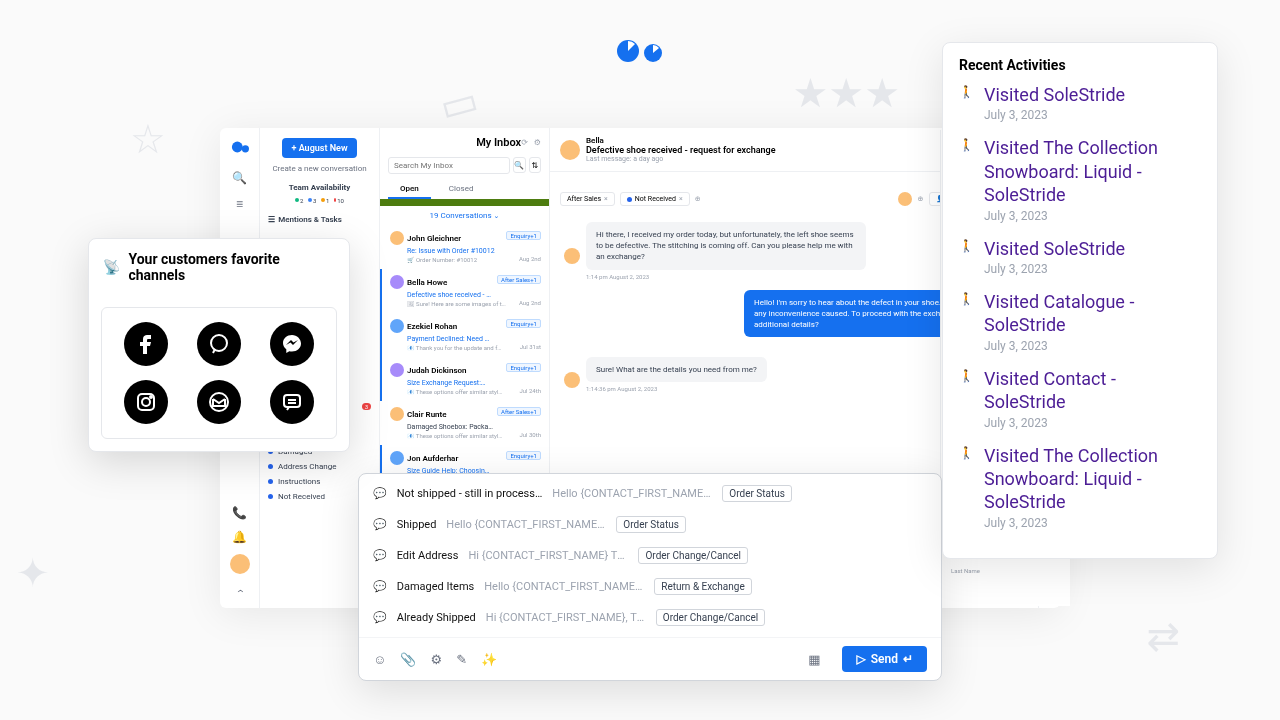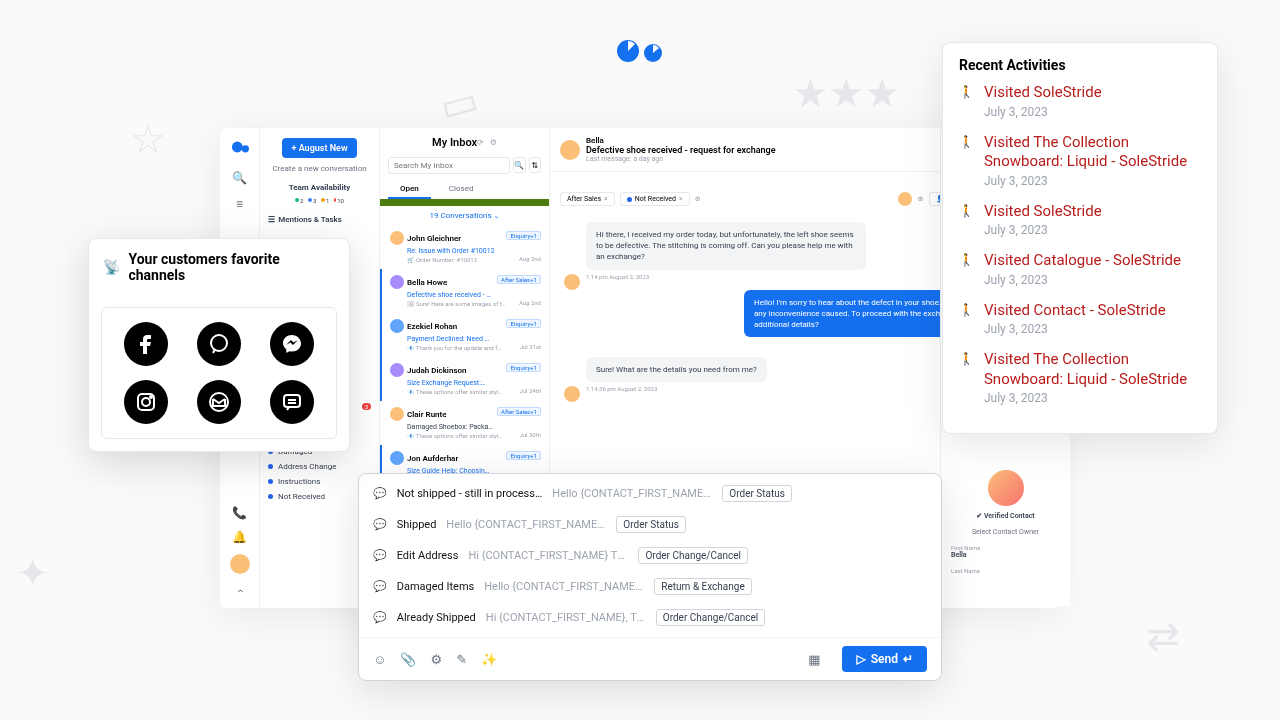--- a/index.html
+++ b/index.html
@@ -27,21 +27,21 @@
 .dot{width:10px;height:6px;display:flex;align-items:center;font-size:6px;gap:1px}
 .dot::before{content:"";width:4px;height:4px;border-radius:50%;display:inline-block}
 .dot.g::before{background:#10b981}.dot.b::before{background:#3b82f6}.dot.y::before{background:#f59e0b}.dot.r::before{background:#ef4444}
 .sb-sec{font-weight:600;font-size:8px;margin:8px 0 4px;display:flex;align-items:center;gap:3px}
 .sb-item{display:flex;align-items:center;padding:3px 0;font-size:8px;position:relative;cursor:pointer}
 .sb-item .bd{width:5px;height:5px;border-radius:50%;margin-right:5px}
 .sb-badge{position:absolute;right:0;background:#ef4444;color:#fff;border-radius:6px;font-size:6px;padding:0 3px}
 
 
 .inbox{width:170px;border-right:1px solid #eef0f3;display:flex;flex-direction:column;font-size:8px}
-.inb-head{padding:8px;display:flex;align-items:center;justify-content:center}
+.inb-head{padding:8px;display:flex;align-items:center;justify-content:flex-end}
 .inb-head h3{font-size:11px;font-weight:600}
 .inb-search{padding:0 8px 6px;display:flex;gap:3px}
 .inb-search input{flex:1;border:1px solid #e5e7eb;border-radius:3px;padding:3px 5px;font-size:8px}
 .inb-search .ic{width:16px;height:16px;border:1px solid #e5e7eb;border-radius:3px;display:flex;align-items:center;justify-content:center;font-size:8px}
 .inb-tabs{display:flex;padding:0 8px;gap:6px;border-bottom:7px solid #4d7c0f}
 .inb-tab{padding:4px 12px;font-size:8px;color:#6b7280;cursor:pointer}
 .inb-tab.active{color:#111;font-weight:600;border-bottom:2px solid #1570ef}
 .inb-count{text-align:center;color:#1570ef;font-size:8px;padding:5px}
 .inb-list{flex:1;overflow:hidden}
 .conv{padding:6px 8px;border-left:2px solid transparent;position:relative}
@@ -68,21 +68,21 @@
 .chip{border:1px solid #e5e7eb;border-radius:3px;padding:2px 6px;display:flex;align-items:center;gap:3px}
 .chip .x{color:#9ca3af;cursor:pointer}
 .cp-chips-r{margin-left:auto;display:flex;gap:6px;align-items:center}
 .leave{border:1px solid #e5e7eb;border-radius:3px;padding:2px 6px;font-size:7px;cursor:pointer}
 .messages{flex:1;padding:10px 14px;overflow:hidden}
 .msg{max-width:280px;border-radius:6px;padding:7px 10px;font-size:8px;line-height:1.4;margin-bottom:3px}
 .msg.in{background:#f3f4f6;color:#374151}
 .msg.out{background:#1570ef;color:#fff;margin-left:auto}
 .msg-time{font-size:6px;color:#9ca3af;margin-bottom:10px}
 .msg-time.r{text-align:right}
-.msg-row{display:flex;gap:6px;align-items:flex-end}
+.msg-row{display:flex;gap:6px;align-items:center}
 .msg-row .av{width:16px;height:16px;border-radius:50%;background:#fbbf77;flex-shrink:0}
 
 
 .rrail{width:22px;border-left:1px solid #eef0f3;display:flex;flex-direction:column;align-items:center;padding-top:8px;gap:10px;font-size:9px;color:#6b7280}
 .rrail .ic{cursor:pointer}
 .rrail .ic.active{color:#1570ef}
 .rrail .badge{position:relative}
 .rrail .badge::after{content:"1";position:absolute;top:-4px;right:-6px;background:#1570ef;color:#fff;font-size:5px;border-radius:6px;padding:0 2px}
 
 
@@ -99,21 +99,21 @@
 .ch-head{padding:12px 14px;display:flex;align-items:center;gap:8px;font-weight:700;font-size:14px}
 .ch-grid{background:#fff;border:1px solid #e5e7eb;border-radius:6px;margin:12px;padding:14px;display:grid;grid-template-columns:repeat(3,1fr);gap:14px;justify-items:center}
 .ch-ic{width:44px;height:44px;border-radius:50%;background:#000;display:flex;align-items:center;justify-content:center;color:#fff;cursor:pointer}
 .ch-ic svg{width:24px;height:24px}
 
 
 .activities{position:absolute;right:62px;top:42px;width:276px;background:#fff;border:1px solid #e5e7eb;border-radius:8px;padding:14px 16px;box-shadow:0 10px 40px rgba(0,0,0,.1);z-index:5}
 .act-title{font-weight:700;font-size:14px;margin-bottom:10px}
 .act-item{display:flex;gap:10px;margin-bottom:14px}
 .act-ic{color:#2563eb;font-size:12px;margin-top:2px}
-.act-txt{font-size:15px;color:#b91c1c;line-height:1.3}
+.act-txt{font-size:18px;color:#4c1d95;line-height:1.3}
 .act-date{font-size:12px;color:#9ca3af;margin-top:2px}
 
 
 .composer{position:absolute;left:358px;top:473px;width:584px;background:#fff;border:1px solid #d1d5db;border-radius:8px;box-shadow:0 10px 40px rgba(0,0,0,.12);z-index:4}
 .sug-list{padding:4px 0}
 .sug{display:flex;align-items:center;gap:10px;padding:7px 14px;font-size:11px}
 .sug-ic{color:#6b7280;font-size:11px}
 .sug-title{font-weight:400;color:#111}
 .sug-prev{color:#9ca3af;flex:1;white-space:nowrap;overflow:hidden;text-overflow:ellipsis;max-width:160px}
 .sug-tag{border:1px solid #d1d5db;border-radius:3px;font-size:10px;padding:2px 6px;color:#374151}

